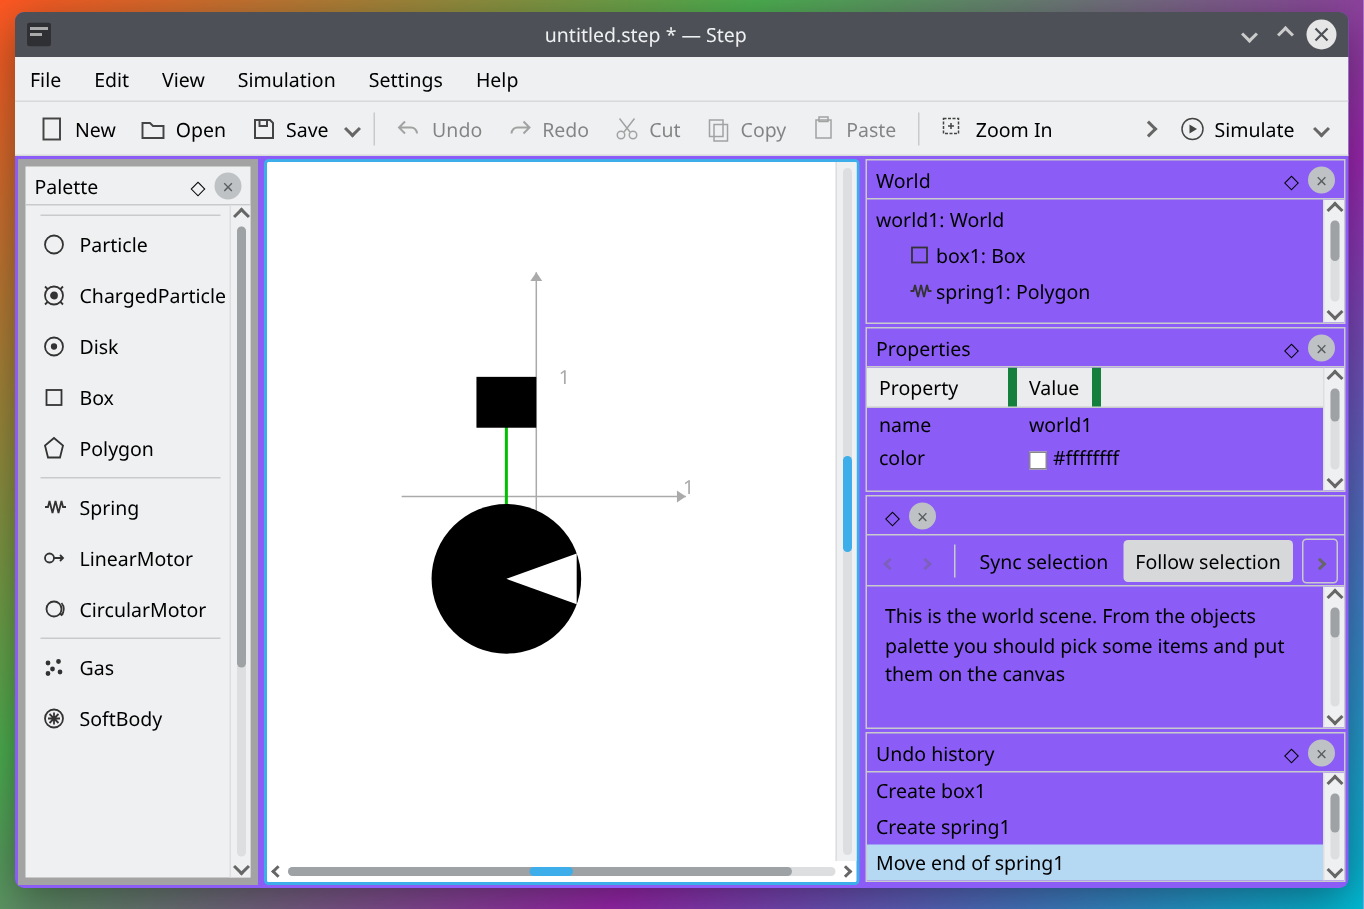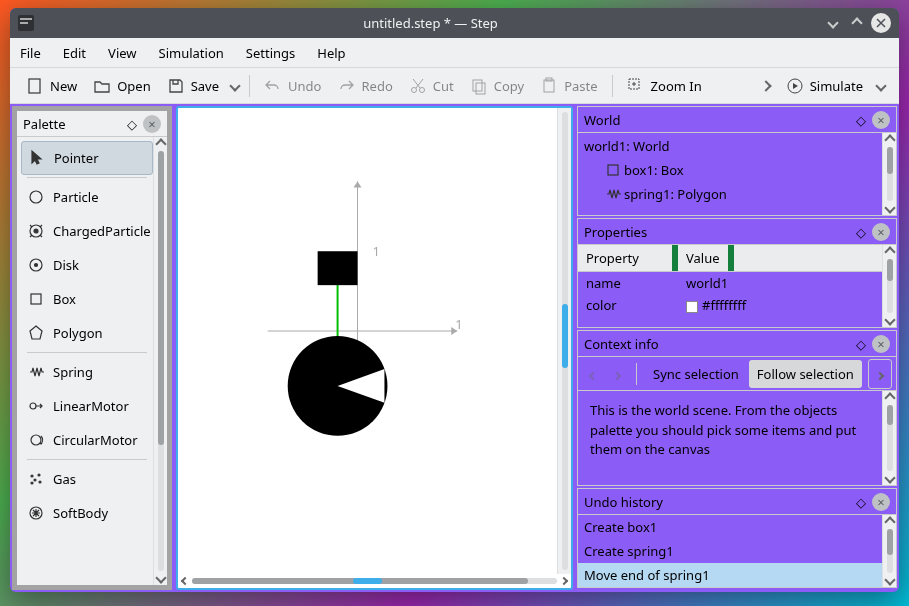--- a/index.html
+++ b/index.html
@@ -182,26 +182,20 @@
   <div class="workspace">
 
     <div class="panel palette">
       <div class="panel-head">
         <span class="phtitle">Palette</span>
         <div class="ph-btn">◇</div>
         <div class="ph-btn ph-close">×</div>
       </div>
       <div class="palette-body">
         <div class="palette-list" id="palette-list">
-            <div class="pal-item selected">
-              <span class="pal-icon"><svg width="18" height="18" viewBox="0 0 18 18" fill="none" stroke="#333" stroke-width="1.2">
-                  <path d="M4 2 L4 14 L7 11 L9 15 L11 14 L9 10 L13 10 z" fill="#333"></path>
-                </svg></span>
-              <span>Pointer</span>
-            </div>
             <div class="pal-sep"></div>
             <div class="pal-item">
               <span class="pal-icon"><svg width="18" height="18" viewBox="0 0 18 18" fill="none" stroke="#333" stroke-width="1.2">
                   <circle cx="9" cy="9" r="6"></circle>
                 </svg></span>
               <span>Particle</span>
             </div>
             <div class="pal-item">
               <span class="pal-icon"><svg width="18" height="18" viewBox="0 0 18 18" fill="none" stroke="#333" stroke-width="1.2">
                   <circle cx="9" cy="9" r="6"></circle>
@@ -388,21 +382,20 @@
               </div>
               <div class="arrow">
                 <span class="chev down"></span>
               </div>
             </div>
         </div>
       </div>
 
       <div class="rpanel" style="flex:1;">
         <div class="panel-head">
-          <span class="phtitle">Context info</span>
           <div class="ph-btn">◇</div>
           <div class="ph-btn ph-close">×</div>
         </div>
         <div class="ctx-toolbar">
           <div class="ctx-btn disabled"><span class="chev left" style="padding:2px;"></span></div>
           <div class="ctx-btn disabled"><span class="chev right" style="padding:2px;"></span></div>
           <div class="tool-sep"></div>
           <div class="ctx-btn"><span>Sync selection</span></div>
           <div class="ctx-btn active"><span>Follow selection</span></div>
           <div style="flex:1"></div>

